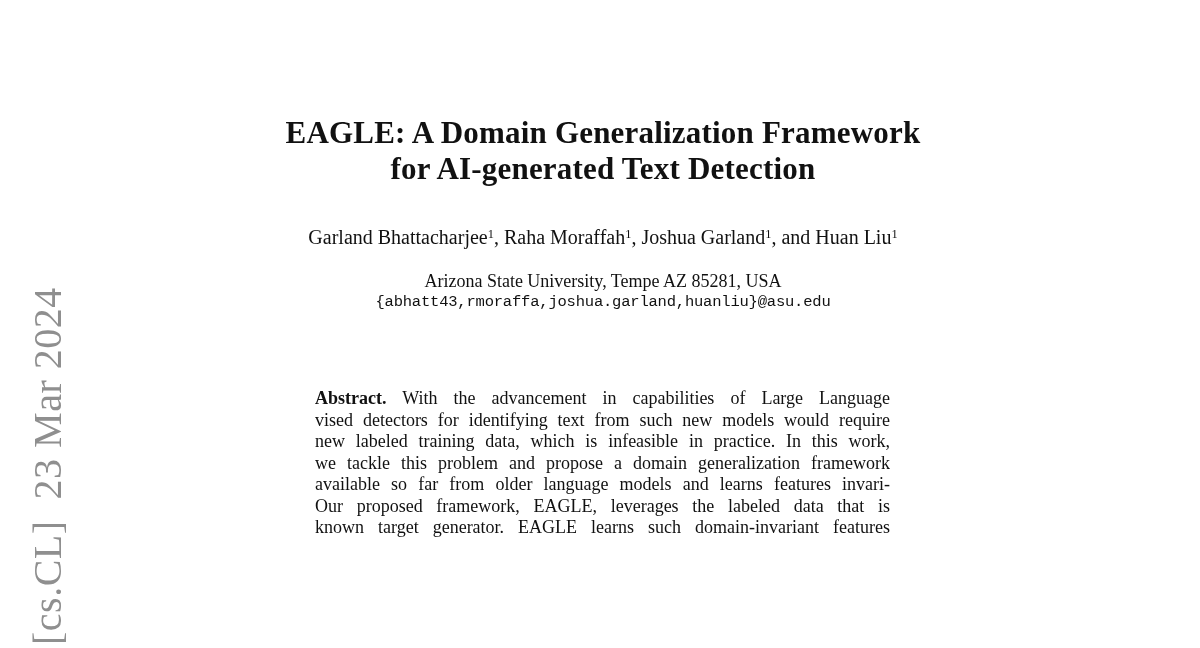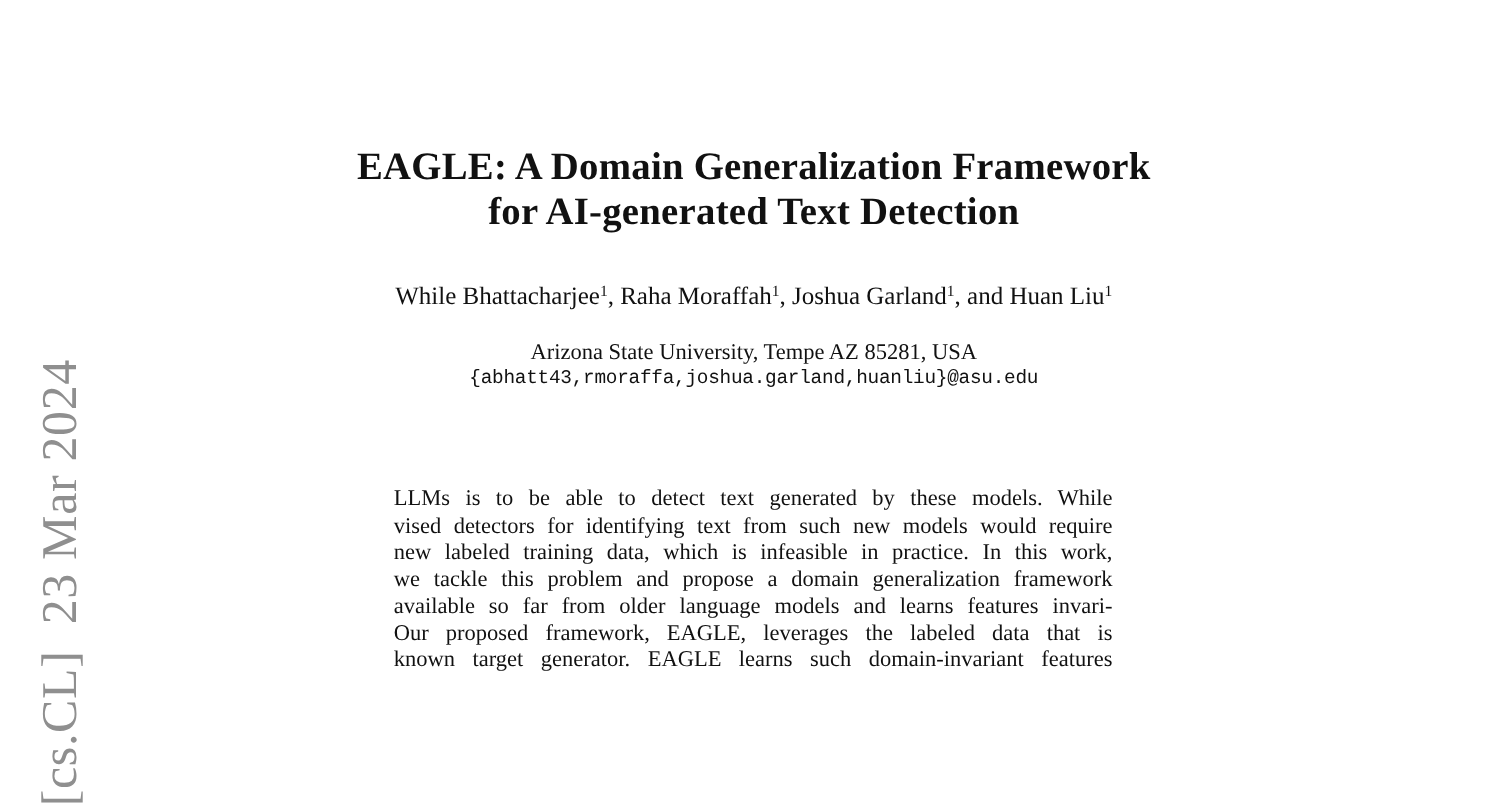--- a/index.html
+++ b/index.html
@@ -89,29 +89,31 @@
 
 <div class="page">
 
   <div class="watermark" style="color: rgb(143, 143, 143);">[cs.CL]  23 Mar 2024</div>
 
   <div class="title">
     <div>EAGLE: A Domain Generalization Framework</div>
     <div>for AI-generated Text Detection</div>
   </div>
 
-  <div class="authors"><span>While Bhattacharjee</span><sup>1</sup><span>, </span><span>Raha Moraffah</span><sup>1</sup><span>, </span><span>Joshua Garland</span><sup>1</sup><span>, and </span><span>Huan Liu</span><sup>1</sup><span></span></div>
+  <div class="authors"><span>Garland Bhattacharjee</span><sup>1</sup><span>, </span><span>Raha Moraffah</span><sup>1</sup><span>, </span><span>Joshua Garland</span><sup>1</sup><span>, and </span><span>Huan Liu</span><sup>1</sup><span></span></div>
 
   <div class="affiliation">Arizona State University, Tempe AZ 85281, USA</div>
 
   <div class="email">{abhatt43,rmoraffa,joshua.garland,huanliu}@asu.edu</div>
 
   <div class="abstract">
+    <div class="aline">
+      <span class="alabel">Abstract.</span><span> With the advancement in capabilities of Large Language</span>
+    </div>
 
-      <div class="aline">LLMs is to be able to detect text generated by these models. While</div>
       <div class="aline">vised detectors for identifying text from such new models would require</div>
       <div class="aline">new labeled training data, which is infeasible in practice. In this work,</div>
       <div class="aline">we tackle this problem and propose a domain generalization framework</div>
       <div class="aline">available so far from older language models and learns features invari-</div>
       <div class="aline">Our proposed framework, EAGLE, leverages the labeled data that is</div>
       <div class="aline">known target generator. EAGLE learns such domain-invariant features</div>
     </div>
 
 </div>
 

